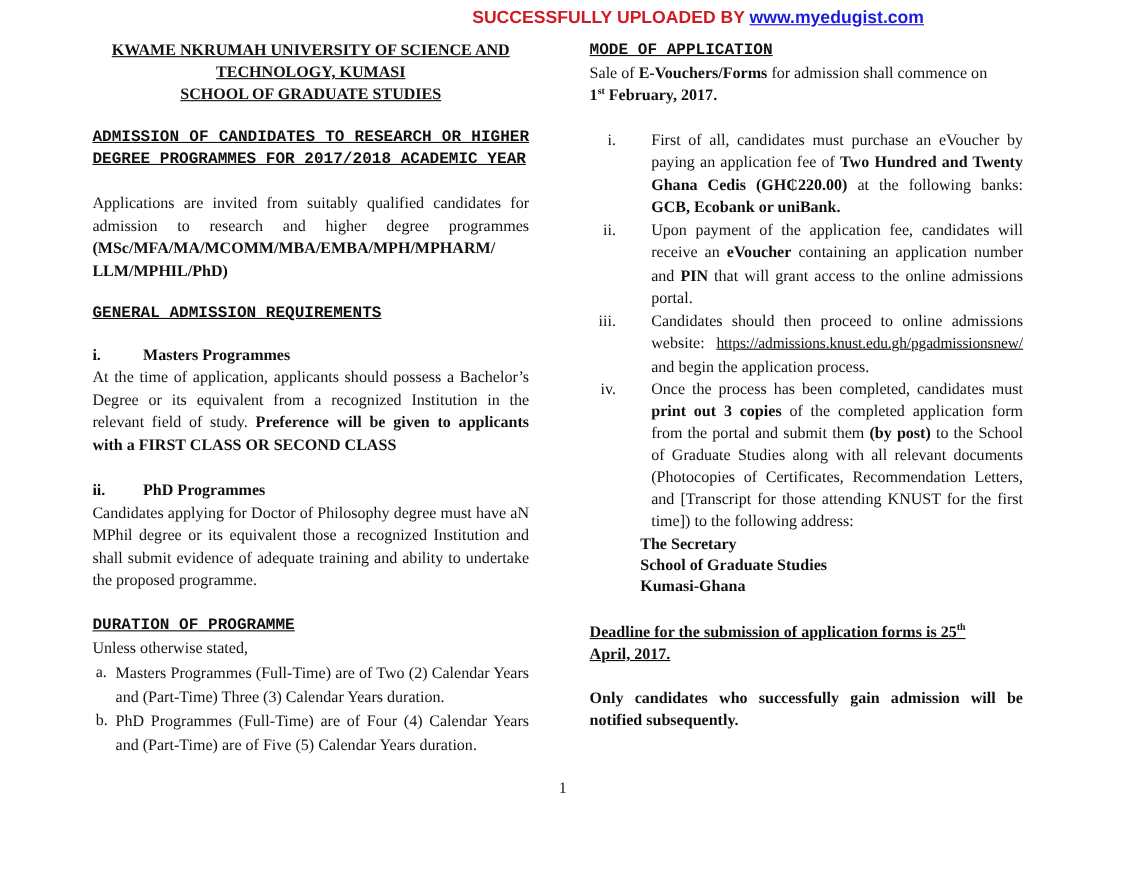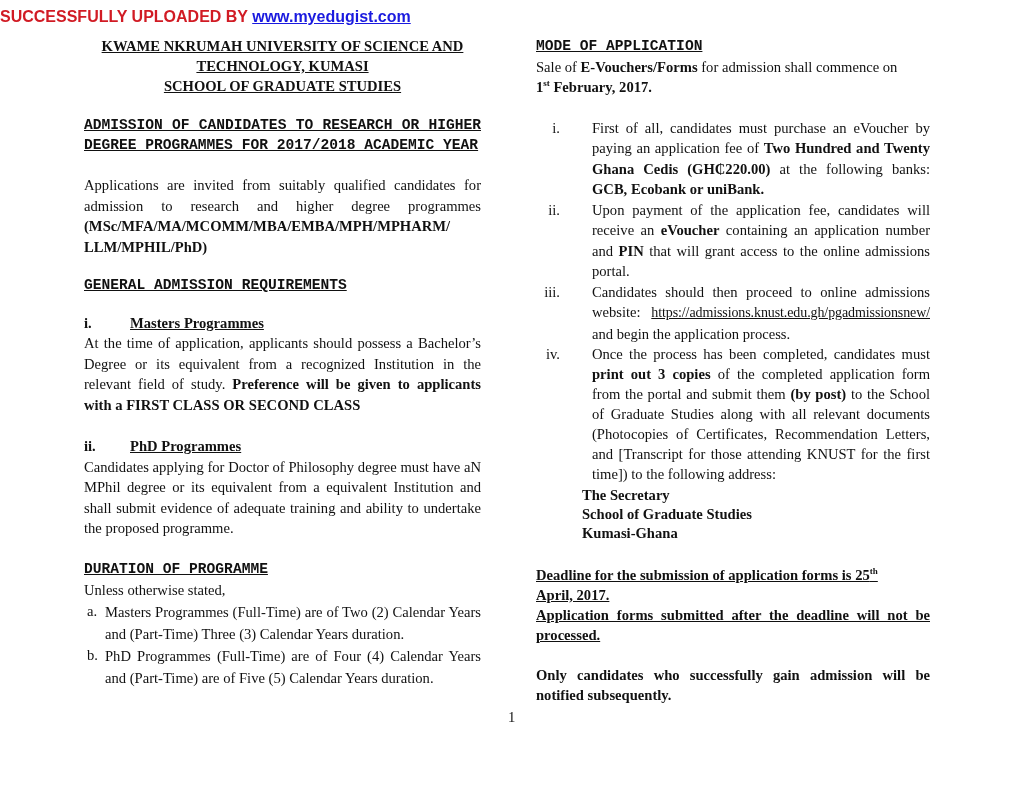--- a/index.html
+++ b/index.html
@@ -8,42 +8,42 @@
     }
     body {
       position: relative;
       font-family: "Liberation Serif", "DejaVu Serif", serif;
       color: #111;
       font-size: 14.6px;
       line-height: 20.5px;
     }
     .banner {
       position: absolute; top: 6px; left: 0; width: 840px;
-      text-align: left;
+      text-align: right;
       font-family: "Liberation Sans", "DejaVu Sans", sans-serif;
       font-weight: bold; font-size: 16px; line-height: 22px;
     }
     .banner .red { color: #d11b24; }
     .banner .link { color: #1a1adf; text-decoration: underline; }
     .col { position: absolute; top: 36px; }
     .col-left { left: 84px; width: 397px; }
     .col-right { left: 536px; width: 394px; }
     .just { text-align: justify; text-align-last: left; }
     .b { font-weight: bold; }
     .title-block {
       font-weight: bold; text-decoration: underline; text-align: center;
       line-height: 20px; font-size: 14.6px;
     }
     .heading {
       font-weight: bold; text-decoration: underline; font-family: Liberation Mono, monospace;
     }
     .para { margin-top: 0; }
     .sub-heading { display: flex; font-weight: bold; }
     .sub-heading .num { width: 46px; }
-    .sub-heading .lbl { text-decoration: underline; }
+    .sub-heading .lbl { }
     .dur-list .item { display: flex; }
     .dur-list .mk { width: 21px; flex: none; padding-left: 3px; }
     .dur-list .tx { flex: 1; text-align: justify; text-align-last: left; line-height: 22px; }
     .app-list .item { display: flex; line-height: 20.5px; }
     .app-list .mk { width: 32px; flex: none; text-align: right; padding-right: 8px; }
     .app-list .tx { flex: 1; text-align: justify; text-align-last: left; margin-left: 24px; }
     .address { padding-left: 46px; font-weight: bold; line-height: 19px; margin-top: 2px; }
     .url { font-weight: normal; text-decoration: underline; font-size: 14px; letter-spacing: -0.1px; }
     .deadline { font-weight: bold; text-decoration: underline; text-align: justify; text-align-last: left; line-height: 20px; }
     .notice { font-weight: bold; text-align: justify; text-align-last: left; line-height: 20px; }
@@ -87,21 +87,21 @@
   <div class="para just">
     <span>At the time of application, applicants should possess a Bachelor’s Degree or its equivalent from a recognized Institution in the relevant field of study. </span><span class="b">Preference will be given to applicants with a FIRST CLASS OR SECOND CLASS</span>
   </div>
 
   <div style="height:21px"></div>
 
   <div class="sub-heading">
     <span class="num">ii.</span>
     <span class="lbl">PhD Programmes</span>
   </div>
-  <div class="para just">Candidates applying for Doctor of Philosophy degree must have aN MPhil degree or its equivalent from a equivalent Institution and shall submit evidence of adequate training and ability to undertake the proposed programme.</div>
+  <div class="para just">Candidates applying for Doctor of Philosophy degree must have aN MPhil degree or its equivalent those a recognized Institution and shall submit evidence of adequate training and ability to undertake the proposed programme.</div>
 
   <div style="height:20px"></div>
 
   <div class="heading">DURATION OF PROGRAMME</div>
   <div style="line-height:22px;">Unless otherwise stated,</div>
   <div class="dur-list">
     <div class="item">
       <span class="mk">a.</span>
       <span class="tx">Masters Programmes (Full-Time) are of Two (2) Calendar Years and (Part-Time) Three (3) Calendar Years duration.</span>
     </div>
@@ -151,20 +151,19 @@
     <div>The Secretary</div>
     <div>School of Graduate Studies</div>
     <div>Kumasi-Ghana</div>
   </div>
 
   <div style="height:22px"></div>
 
   <div class="deadline">
     <span>Deadline for the submission of application forms is 25</span><sup>th</sup><br><span> April, 2017.</span>
   </div>
-  <div class="deadline">Application forms submitted after the deadline will not be processed.</div>
 
   <div style="height:20px"></div>
 
   <div class="notice">Only candidates who successfully gain admission will be notified subsequently.</div>
 </div>
 
 <div class="page-num">1</div>
 
 </body></html>

